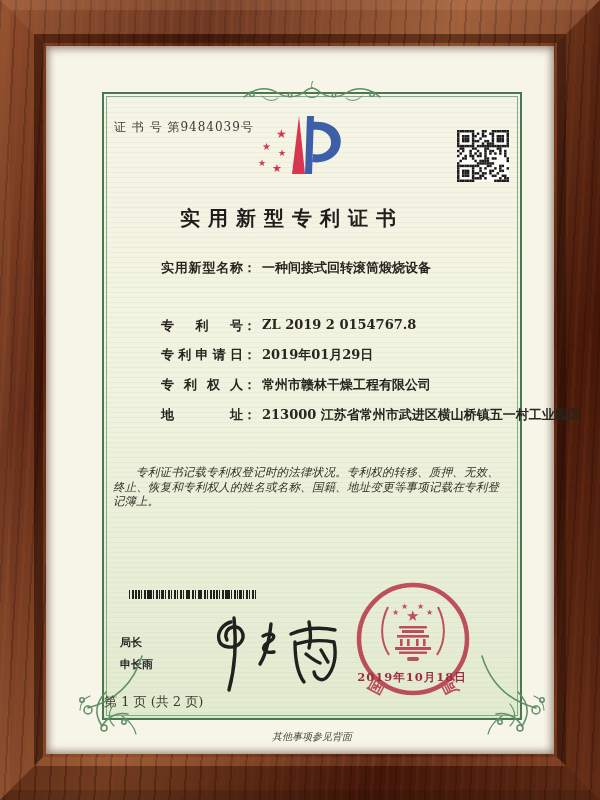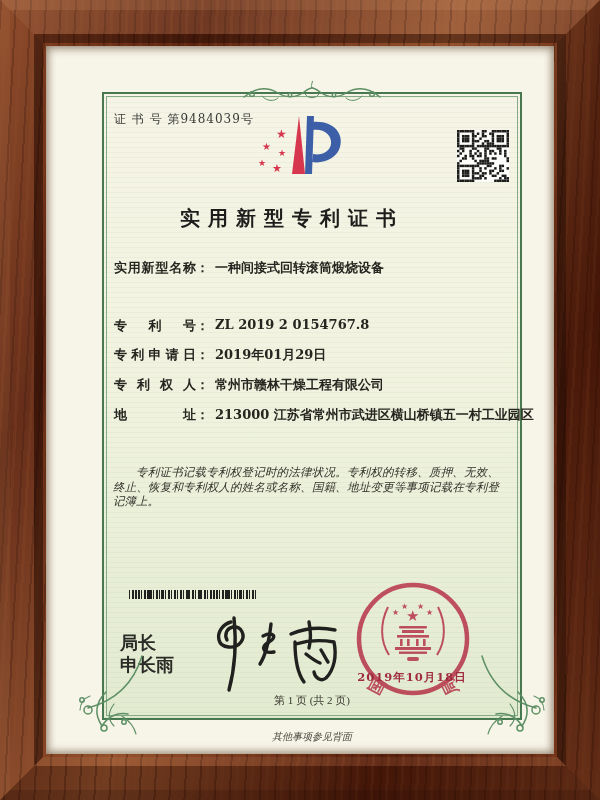--- a/index.html
+++ b/index.html
@@ -14,35 +14,35 @@
   .f3{inset:34px;border:9px solid;border-color:rgba(10,2,0,.34) rgba(10,2,0,.44) rgba(255,220,180,.08) rgba(10,2,0,.40);}
   .paper{position:absolute;inset:46px;background:#f7f4e8;
     box-shadow:inset 0 3px 10px rgba(70,40,15,.30), inset 0 -3px 9px rgba(70,40,15,.24), inset 3px 0 8px rgba(70,40,15,.18), inset -3px 0 8px rgba(70,40,15,.18);}
   .cert-border{position:absolute;left:56px;top:46px;width:416px;height:624px;
     border:2px solid #47784f;
     background:
       repeating-linear-gradient(0deg, rgba(125,170,125,.08) 0 1px, rgba(0,0,0,0) 1px 5px),
       linear-gradient(180deg,#f6f4e6 0%,#f1f3e0 45%,#e9efd7 75%,#e2ead0 100%);}
   .cert-border::before{content:"";position:absolute;inset:2px;border:1px solid #84ab86;pointer-events:none;}
   .abs{position:absolute;}
-  .cert-no{left:10px;top:17px;font-size:12px;color:#3a3a38;letter-spacing:1px;}
+  .cert-no{left:10px;top:25px;font-size:12px;color:#3a3a38;letter-spacing:1px;}
   .title{left:0;top:111px;width:376px;text-align:center;font-size:20px;font-weight:700;color:#1e1d1b;letter-spacing:8px;}
   .row{left:10px;height:18px;font-size:13px;color:#26251f;font-weight:600;white-space:nowrap;}
-  .lbl{display:inline-block;width:82px;text-align:justify;text-align-last:justify;vertical-align:top;}
+  .lbl{display:inline-block;width:82px;text-align:justify;text-align-last:justify;vertical-align:top;margin-left:47px;}
   .colon{display:inline-block;vertical-align:top;}
   .val{display:inline-block;margin-left:6px;vertical-align:top;text-align:center;}
   .row2{left:206px;top:0;}
   .paras{left:9px;top:371px;width:386px;font-size:11.5px;line-height:14.6px;color:#33312a;font-style:italic;text-align:justify;}
   .paras p{margin:0;text-indent:2em;}
   .barcode{left:25px;top:496px;width:128px;height:9px;
     background:
       repeating-linear-gradient(90deg,#20201e 0 1px,rgba(0,0,0,0) 1px 3px,#20201e 3px 5px,rgba(0,0,0,0) 5px 6px),
       repeating-linear-gradient(90deg,rgba(0,0,0,0) 0 6px,#20201e 6px 8px,rgba(0,0,0,0) 8px 13px);}
-  .director{left:16px;top:538px;font-size:18px;font-weight:600;color:#2a2a26;line-height:22px;}
-  .pagenum{left:0;top:599px;width:416px;text-align:center;font-size:11px;color:#3c3b33;font-family:Liberation Serif, serif;}
+  .director{left:16px;top:538px;font-size:11px;font-weight:600;color:#2a2a26;line-height:22px;}
+  .pagenum{left:0;top:599px;width:416px;font-size:13px;color:#3c3b33;}
   .backnote{left:0;top:636px;width:416px;text-align:center;font-size:10px;color:#4a4a40;font-style:italic;}
   .seal-date{left:250px;top:576px;width:116px;text-align:center;font-size:11.5px;font-weight:700;color:#9e2b3f;letter-spacing:1px;}
   .sig{left:101px;top:518px;}
   .seal{left:251px;top:487px;mix-blend-mode:multiply;opacity:.92;}
   .qr{left:353px;top:36px;width:52px;height:52px;background:#fdfdfb;}
   .logo{left:148px;top:18px;}
   .orn-top{left:138px;top:-13px;}
   .fl{pointer-events:none;}
   .fl-left{left:-38px;top:558px;}
   .fl-right{left:370px;top:558px;transform:scaleX(-1);}

